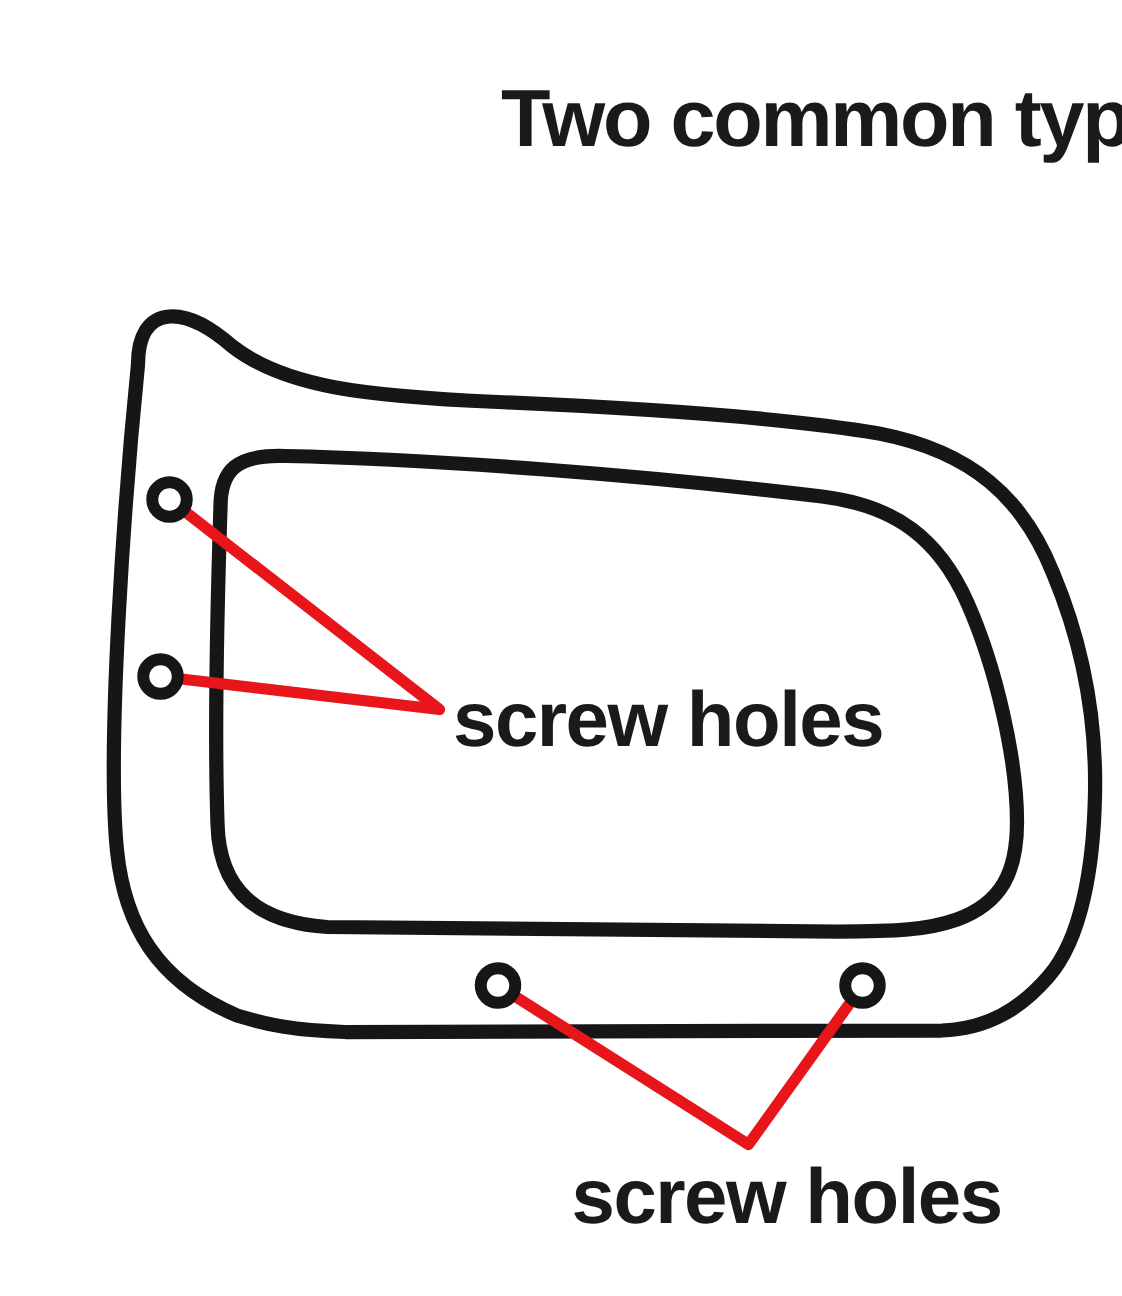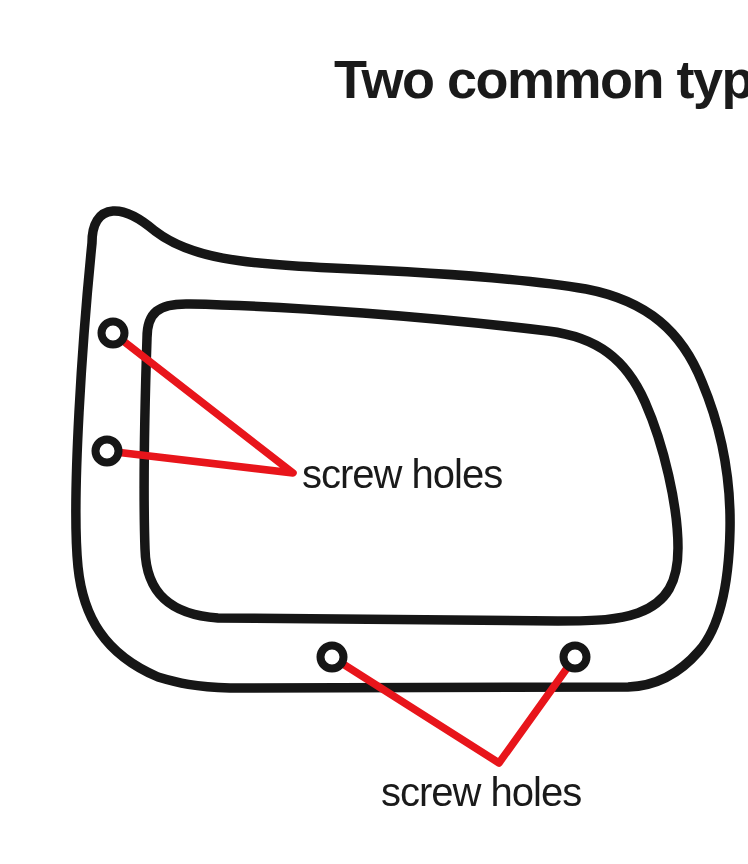--- a/index.html
+++ b/index.html
@@ -20,21 +20,21 @@
   .outline{fill:none;stroke:var(--outline);stroke-width:9.5;stroke-linejoin:round;}
   .callout{fill:none;stroke:var(--callout-red);stroke-width:7.5;stroke-linecap:round;stroke-linejoin:round;}
   .hole{fill:var(--background);stroke:var(--outline);stroke-width:8;}
   .title{
     position:absolute;left:334px;top:52px;
     font-size:54px;line-height:1;font-weight:700;
     letter-spacing:-1.5px;color:var(--text);white-space:nowrap;
   }
   .label{
     position:absolute;
-    font-size:40px;line-height:1;font-weight:400;
+    font-size:52px;line-height:1;font-weight:700;
     letter-spacing:-1px;color:var(--text);white-space:nowrap;
   }
   .label-top{left:302px;top:454px;}
   .label-bottom{left:381px;top:772px;}
 </style>
 </head>
 <body>
 
 <div class="stage">
 

